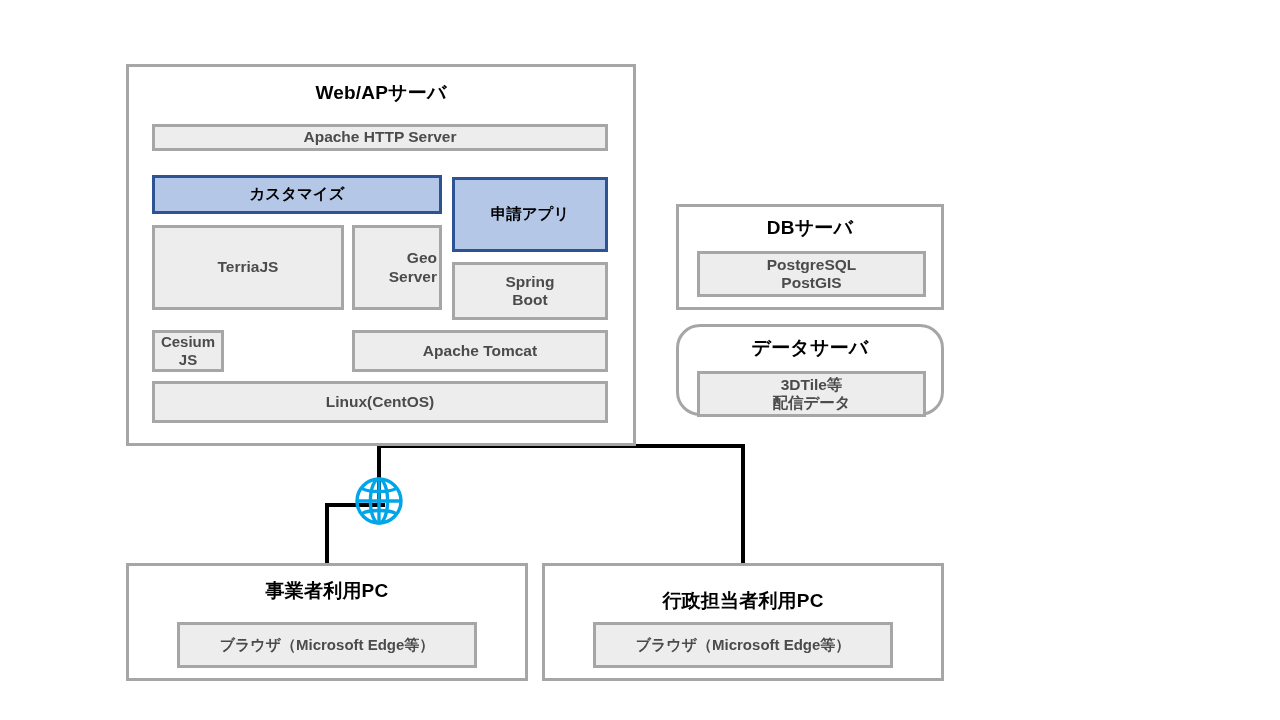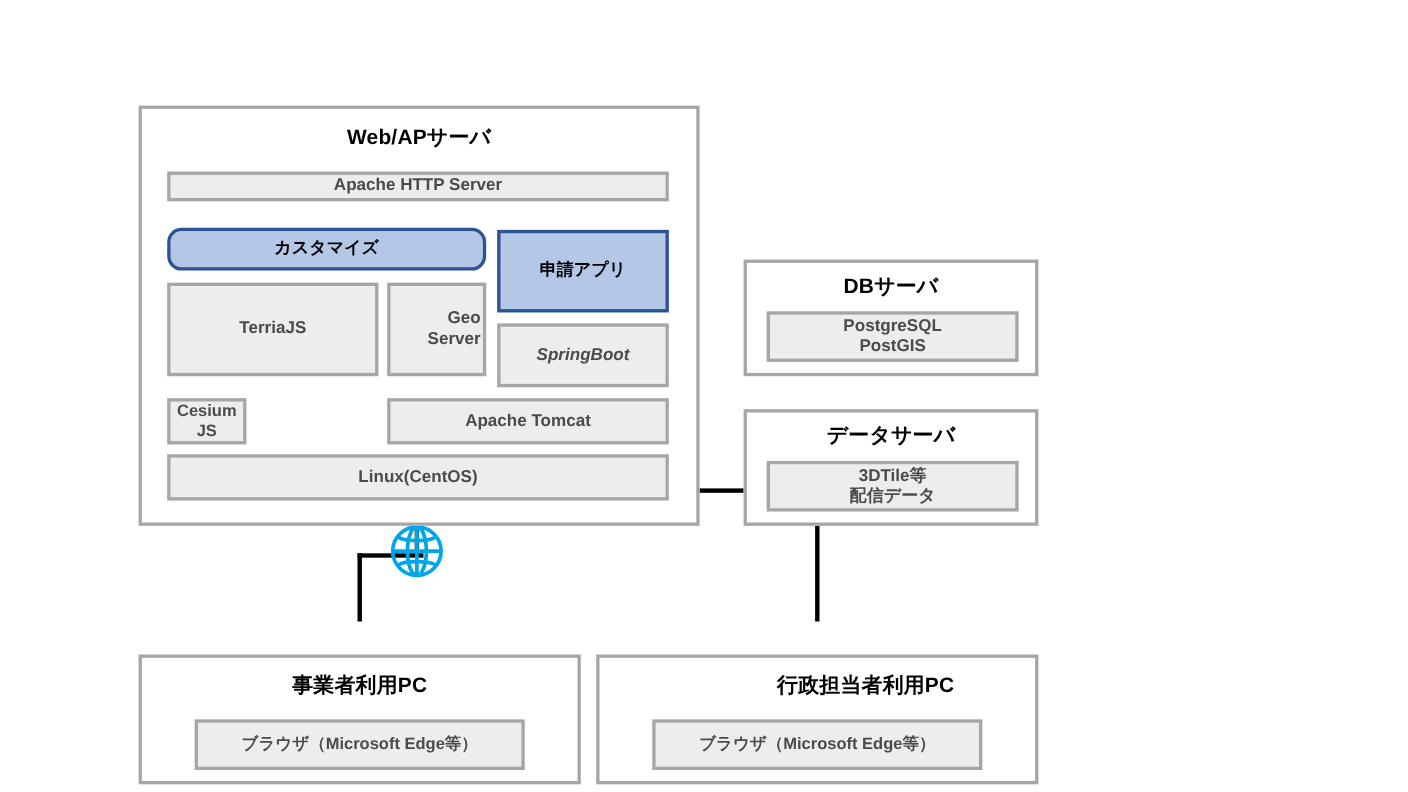--- a/index.html
+++ b/index.html
@@ -23,21 +23,20 @@
     width: 1280px;
     height: 720px;
   }
 
   
   .server-box {
     position: absolute;
     box-sizing: border-box;
     background: #ffffff;
     border: 3px solid #a6a6a6;
-    margin-top: 32px;
   }
   .server-title {
     position: absolute;
     left: 0;
     width: 100%;
     text-align: center;
     font-size: 19px;
     font-weight: 700;
     color: #000000;
     letter-spacing: 0.2px;
@@ -112,38 +111,38 @@
     </svg>
   </div>
 
   <div class="server-box" style="left:126px; top:64px; width:510px; height:382px;">
     <div class="server-title" style="top:13px;">Web/APサーバ</div>
 
     <div class="comp fs16" style="left:23px; top:57px; width:456px; height:27px;">
       <span class="lbl">Apache HTTP Server</span>
     </div>
 
-    <div class="comp blue fs16" style="left:23px; top:108px; width:290px; height:39px;border-radius:13px;">
+    <div class="comp blue fs16" style="left:23px; top:108px; width:290px; height:39px;">
       <span class="lbl">カスタマイズ</span>
     </div>
 
     <div class="comp blue fs16" style="left:323px; top:110px; width:156px; height:75px;">
       <span class="lbl">申請アプリ</span>
     </div>
 
     <div class="comp fs16" style="left:23px; top:158px; width:192px; height:85px;">
       <span class="lbl">TerriaJS</span>
     </div>
 
     <div class="comp fs16" style="left:223px; top:158px; width:90px; height:85px; flex-direction:column;align-items:flex-end;">
       <span class="lbl">Geo</span>
       <span class="lbl">Server</span>
     </div>
 
-    <div class="comp fs16" style="left:323px; top:195px; width:156px; height:58px; flex-direction:row;font-style:italic;">
+    <div class="comp fs16" style="left:323px; top:195px; width:156px; height:58px; flex-direction:column;">
       <span class="lbl">Spring</span>
       <span class="lbl">Boot</span>
     </div>
 
     <div class="comp fs15" style="left:23px; top:263px; width:72px; height:42px;">
       <span class="lbl" style="word-break:break-all;">CesiumJS</span>
     </div>
 
 
     <div class="comp fs16" style="left:223px; top:263px; width:256px; height:42px;">
@@ -157,35 +156,35 @@
 
 
   <div class="server-box" style="left:676px; top:204px; width:268px; height:106px;">
     <div class="server-title" style="top:8px;">DBサーバ</div>
     <div class="comp fs16" style="left:18px; top:44px; width:229px; height:46px; flex-direction:column;">
       <span class="lbl">PostgreSQL</span>
       <span class="lbl">PostGIS</span>
     </div>
   </div>
 
-  <div class="server-box" style="left:676px; top:340px; width:268px; height:106px;">
+  <div class="server-box" style="left:676px; top:324px; width:268px; height:92px;border-radius:24px;">
     <div class="server-title" style="top:8px;">データサーバ</div>
     <div class="comp fs16" style="left:18px; top:44px; width:229px; height:46px; flex-direction:column;">
       <span class="lbl">3DTile等</span>
       <span class="lbl">配信データ</span>
     </div>
   </div>
 
   <div class="server-box" style="left:126px; top:563px; width:402px; height:118px;">
     <div class="server-title" style="top:12px;">事業者利用PC</div>
     <div class="comp jp" style="left:48px; top:56px; width:300px; height:46px;">
       <span class="lbl">ブラウザ（Microsoft Edge等）</span>
     </div>
   </div>
 
   <div class="server-box" style="left:542px; top:563px; width:402px; height:118px;">
-    <div class="server-title" style="top:12px;padding-left:44px;">行政担当者利用PC</div>
+    <div class="server-title" style="top:22px;">行政担当者利用PC</div>
     <div class="comp jp" style="left:48px; top:56px; width:300px; height:46px;">
       <span class="lbl">ブラウザ（Microsoft Edge等）</span>
     </div>
   </div>
 
 </div>
 
 </body></html>

